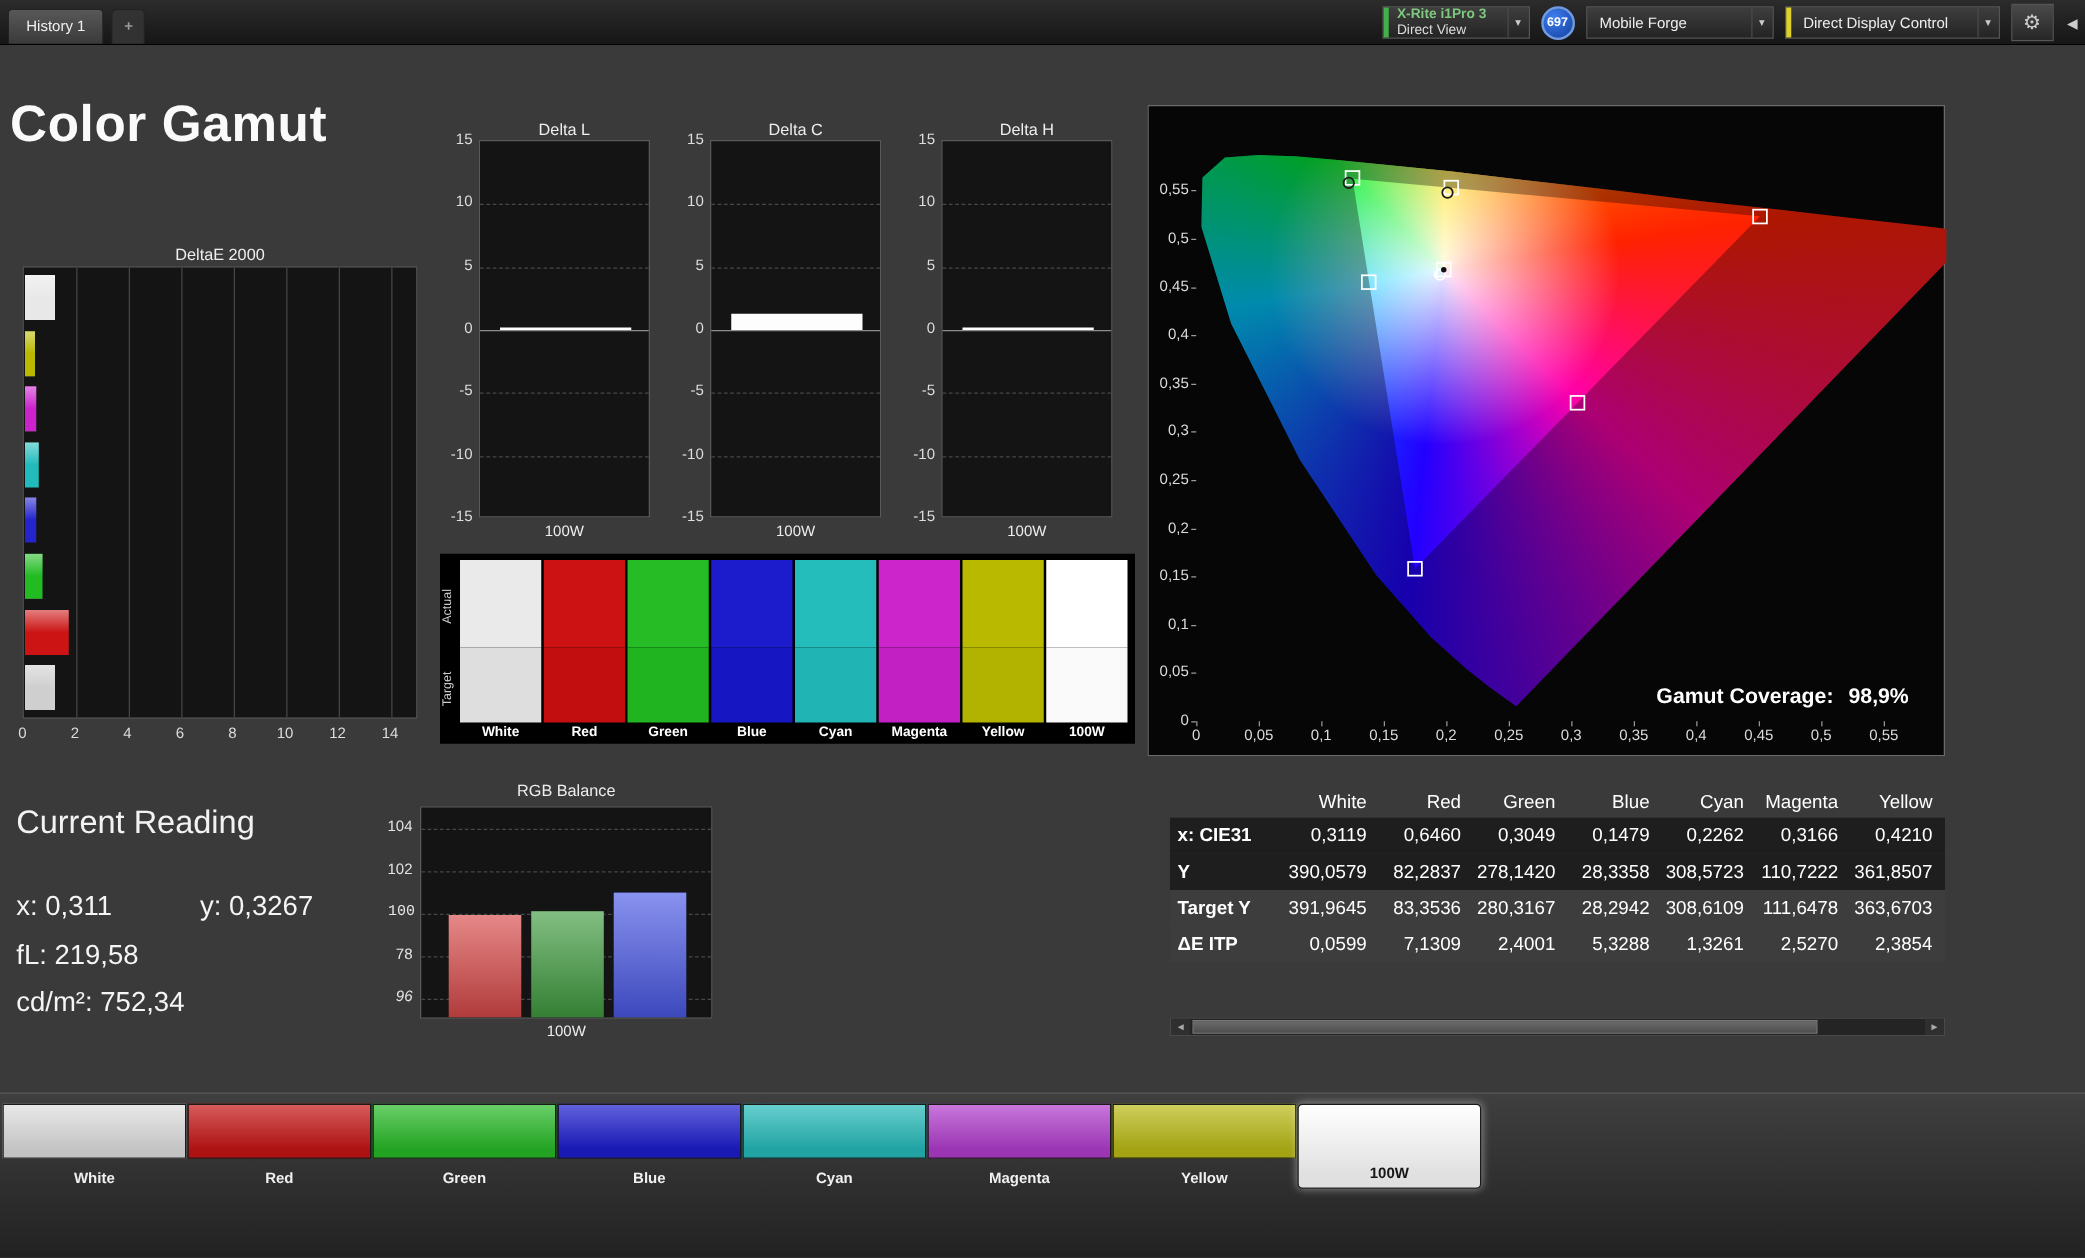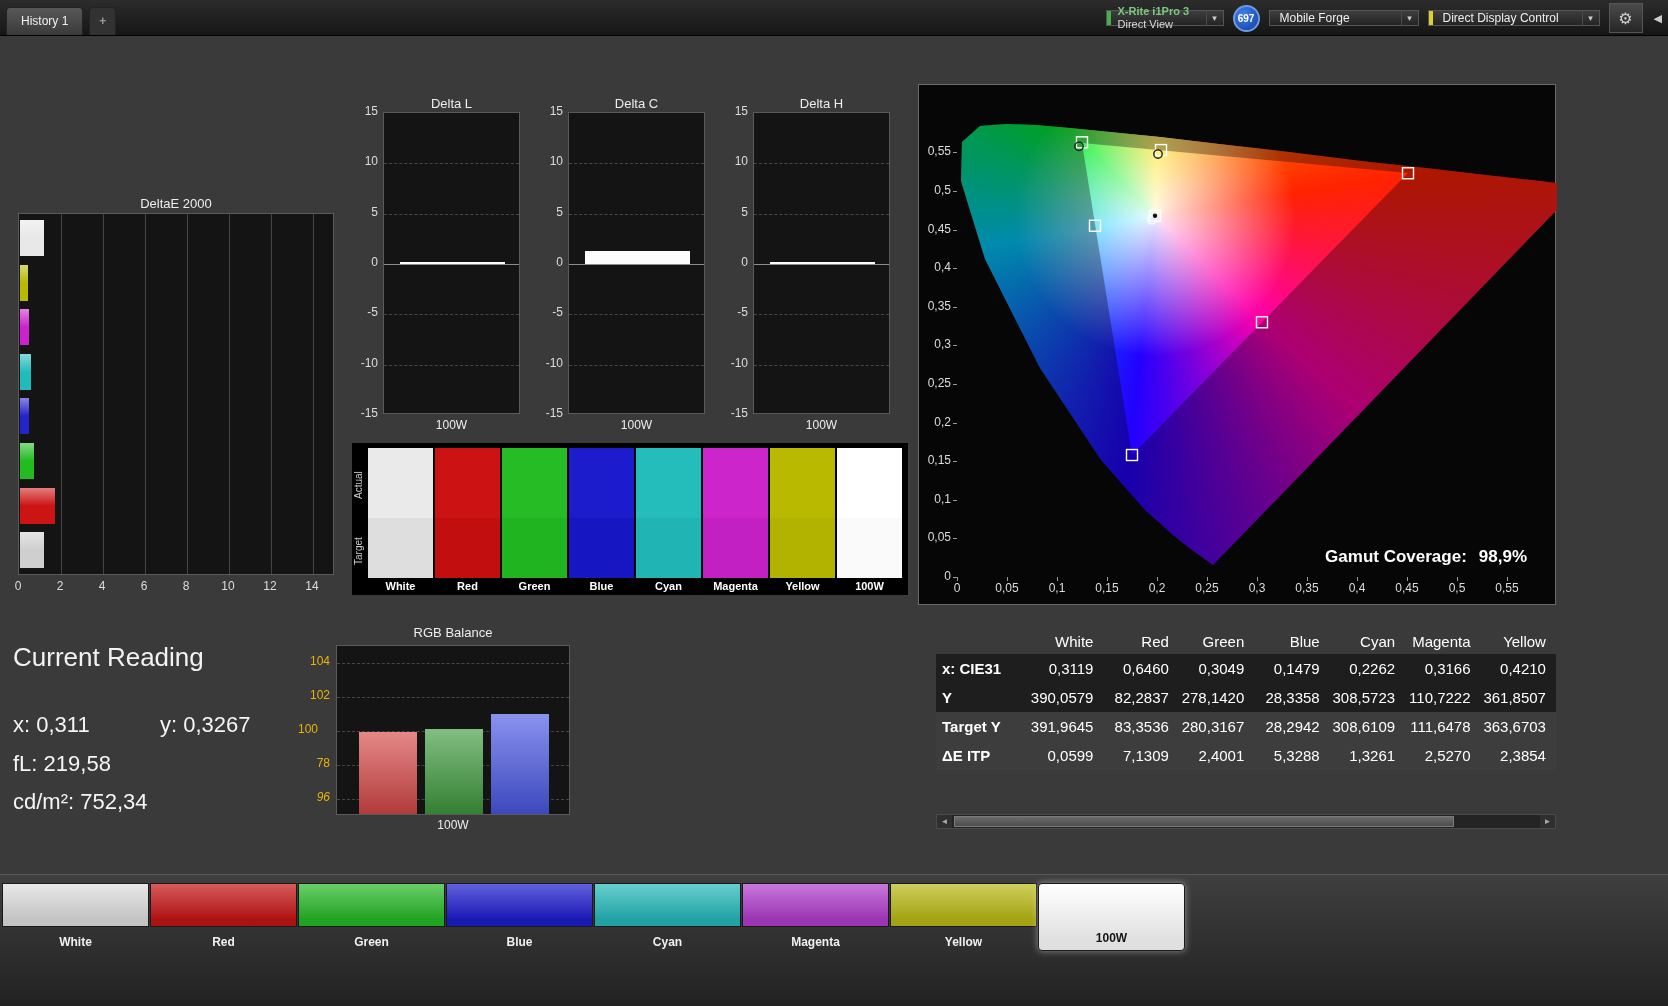--- a/index.html
+++ b/index.html
@@ -9,21 +9,21 @@
   .abs{position:absolute}
 
   
   .topbar{position:absolute;left:0;top:0;width:1668px;height:36px;
           background:linear-gradient(#2c2c2c,#161616);border-bottom:1px solid #000;
           display:flex;align-items:flex-end}
   .tab{margin:4px 0 0 6px;padding:6px 14px 7px;background:linear-gradient(#585858,#3a3a3a);
        border:1px solid #222;border-bottom:none;border-radius:4px 4px 0 0;font-size:12px;color:#f0f0f0}
   .tab.add{padding:6px 9px 7px;background:#323232;color:#999;font-weight:bold}
   .topbar-right{position:absolute;right:4px;top:0;height:36px;display:flex;align-items:center;gap:9px}
-  .dev-panel{position:relative;height:16px;background:linear-gradient(#3e3e3e,#242424);
+  .dev-panel{position:relative;height:26px;background:linear-gradient(#3e3e3e,#242424);
              border:1px solid #555;display:flex;align-items:center}
   .stripe{width:4px;height:100%}
   .dev-text{flex:1;padding:0 4px 0 7px;line-height:13px}
   .dev-line1{font-size:11px;font-weight:bold;color:#7dc87d}
   .dev-line2{font-size:11px;color:#ddd}
   .dev-single{flex:1;padding:0 4px 0 10px;font-size:12px;color:#eee}
   .chev{width:17px;text-align:center;font-size:9px;color:#ccc;border-left:1px solid #4a4a4a;align-self:stretch;
         display:flex;align-items:center;justify-content:center}
   .badge{width:27px;height:27px;border-radius:50%;border:2px solid #6f9ae0;
          background:radial-gradient(circle at 35% 30%,#3f7ff0,#123f9e);
@@ -36,21 +36,21 @@
   .page-title{position:absolute;left:8px;top:76px;font-size:41px;color:#fafafa;letter-spacing:.5px}
   .section-title{position:absolute;left:13px;top:642px;font-size:26px;color:#f2f2f2}
   .reading{position:absolute;font-size:22px;color:#f5f5f5}
 
   
   .chart-title{position:absolute;text-align:center;font-size:13px;color:#eee}
   .plot{position:absolute;background:#141414;border:1px solid #5a5a5a;overflow:hidden}
   .vgrid{position:absolute;top:0;bottom:0;width:1px;background:#454545}
   .hgrid-dash{position:absolute;left:0;right:0;height:0;border-top:1px dashed #474747}
   .hgrid-zero{position:absolute;left:0;right:0;height:0;border-top:1px solid #8d8d8d}
-  .tick-lab{position:absolute;font-size:12px;color:#eab308}
+  .tick-lab{position:absolute;font-size:12px;color:#e5e5e5}
 
   
   .de-bar{position:absolute;left:1px;height:36px}
   .de-xlab{position:absolute;width:24px;text-align:center;font-size:12px;color:#ddd}
 
   
   .mini-chart{position:absolute;top:0;width:170px;height:345px}
   .mc-title{position:absolute;left:33px;top:0;width:137px;text-align:center;font-size:13px;color:#eee}
   .mc-plot{position:absolute;left:33px;top:16px;width:137px;height:302px;background:#141414;border:1px solid #5a5a5a}
   .mc-ylab{position:absolute;left:0;width:28px;text-align:right;font-size:12px;color:#ddd}
@@ -156,20 +156,21 @@
         <div class="dev-single">Direct Display Control</div>
         <span class="chev">▾</span>
       </div>
       <button class="gear-btn">
         <span>⚙</span>
       </button>
       <span class="collapse">◀</span>
     </div>
   </header>
 
+  <h1 class="page-title">Color Gamut</h1>
 
   <div class="chart-title" style="left:18px;top:196px;width:316px">DeltaE 2000</div>
   <div class="plot" style="left:18px;top:213px;width:316px;height:362px">
       <div class="vgrid" style="left: 42px;"></div>
       <div class="vgrid" style="left: 84px;"></div>
       <div class="vgrid" style="left: 126px;"></div>
       <div class="vgrid" style="left: 168px;"></div>
       <div class="vgrid" style="left: 210px;"></div>
       <div class="vgrid" style="left: 252px;"></div>
       <div class="vgrid" style="left: 294px;"></div>
@@ -388,21 +389,21 @@
   </div>
   <div class="reading" style="left:13px;top:789px">
     <span>cd/m²:</span>
     <span>752,34</span>
   </div>
 
   <div class="chart-title" style="left:336px;top:625px;width:234px">RGB Balance</div>
   <div class="abs" style="left:300px;top:645px;width:32px;height:170px">
       <div class="tick-lab" style="top: 9px; right: 2px;">104</div>
       <div class="tick-lab" style="top: 43px; right: 2px;">102</div>
-      <div class="tick-lab" style="top: 77px; right: 14px;">100</div>
+      <div class="tick-lab" style="top: 77px; right: 0; font-family: Liberation Mono, monospace;">100</div>
       <div class="tick-lab" style="top: 111px; right: 2px;">78</div>
       <div class="tick-lab" style="top: 145px; right: 2px; font-style: italic;">96</div>
     </div>
   <div class="plot" style="left:336px;top:645px;width:234px;height:170px">
       <div class="hgrid-dash" style="top: 17px;"></div>
       <div class="hgrid-dash" style="top: 51px;"></div>
       <div class="hgrid-dash" style="top: 85px;"></div>
       <div class="hgrid-dash" style="top: 119px;"></div>
       <div class="hgrid-dash" style="top: 153px;"></div>
       <div class="rgb-bar" style="left: 22px; height: 81.6px; background: linear-gradient(rgba(255, 255, 255, 0.35), rgba(0, 0, 0, 0.18)), rgb(216, 72, 72);"></div>

